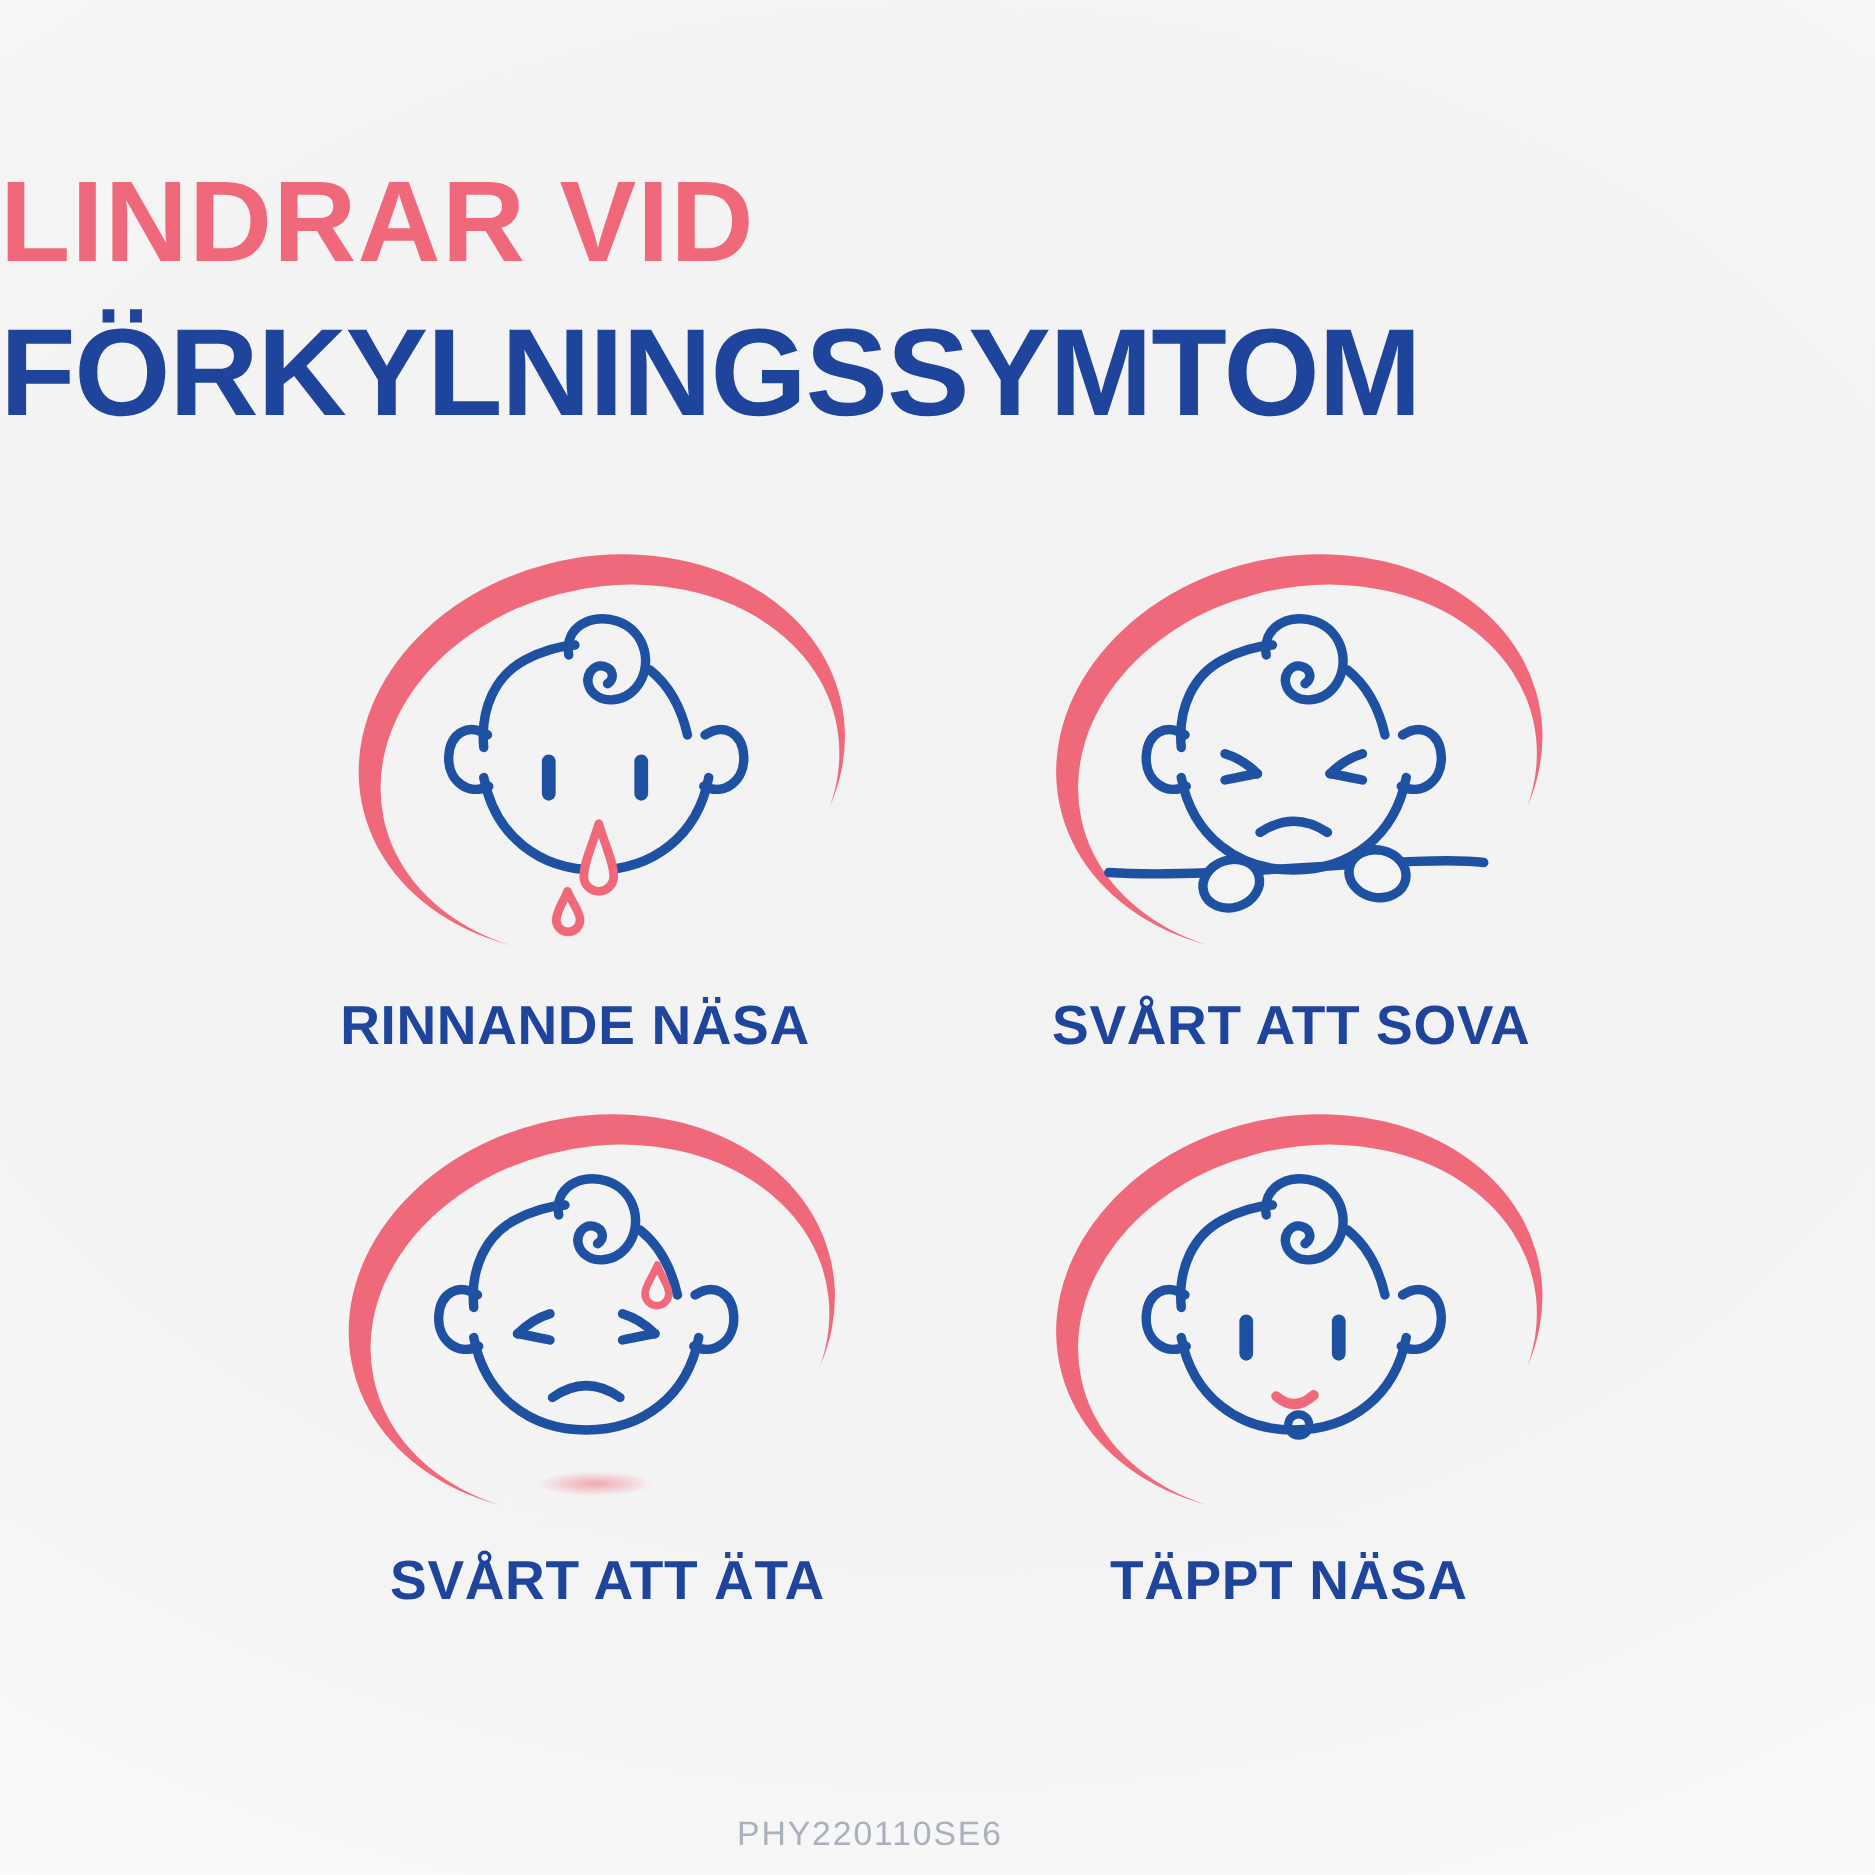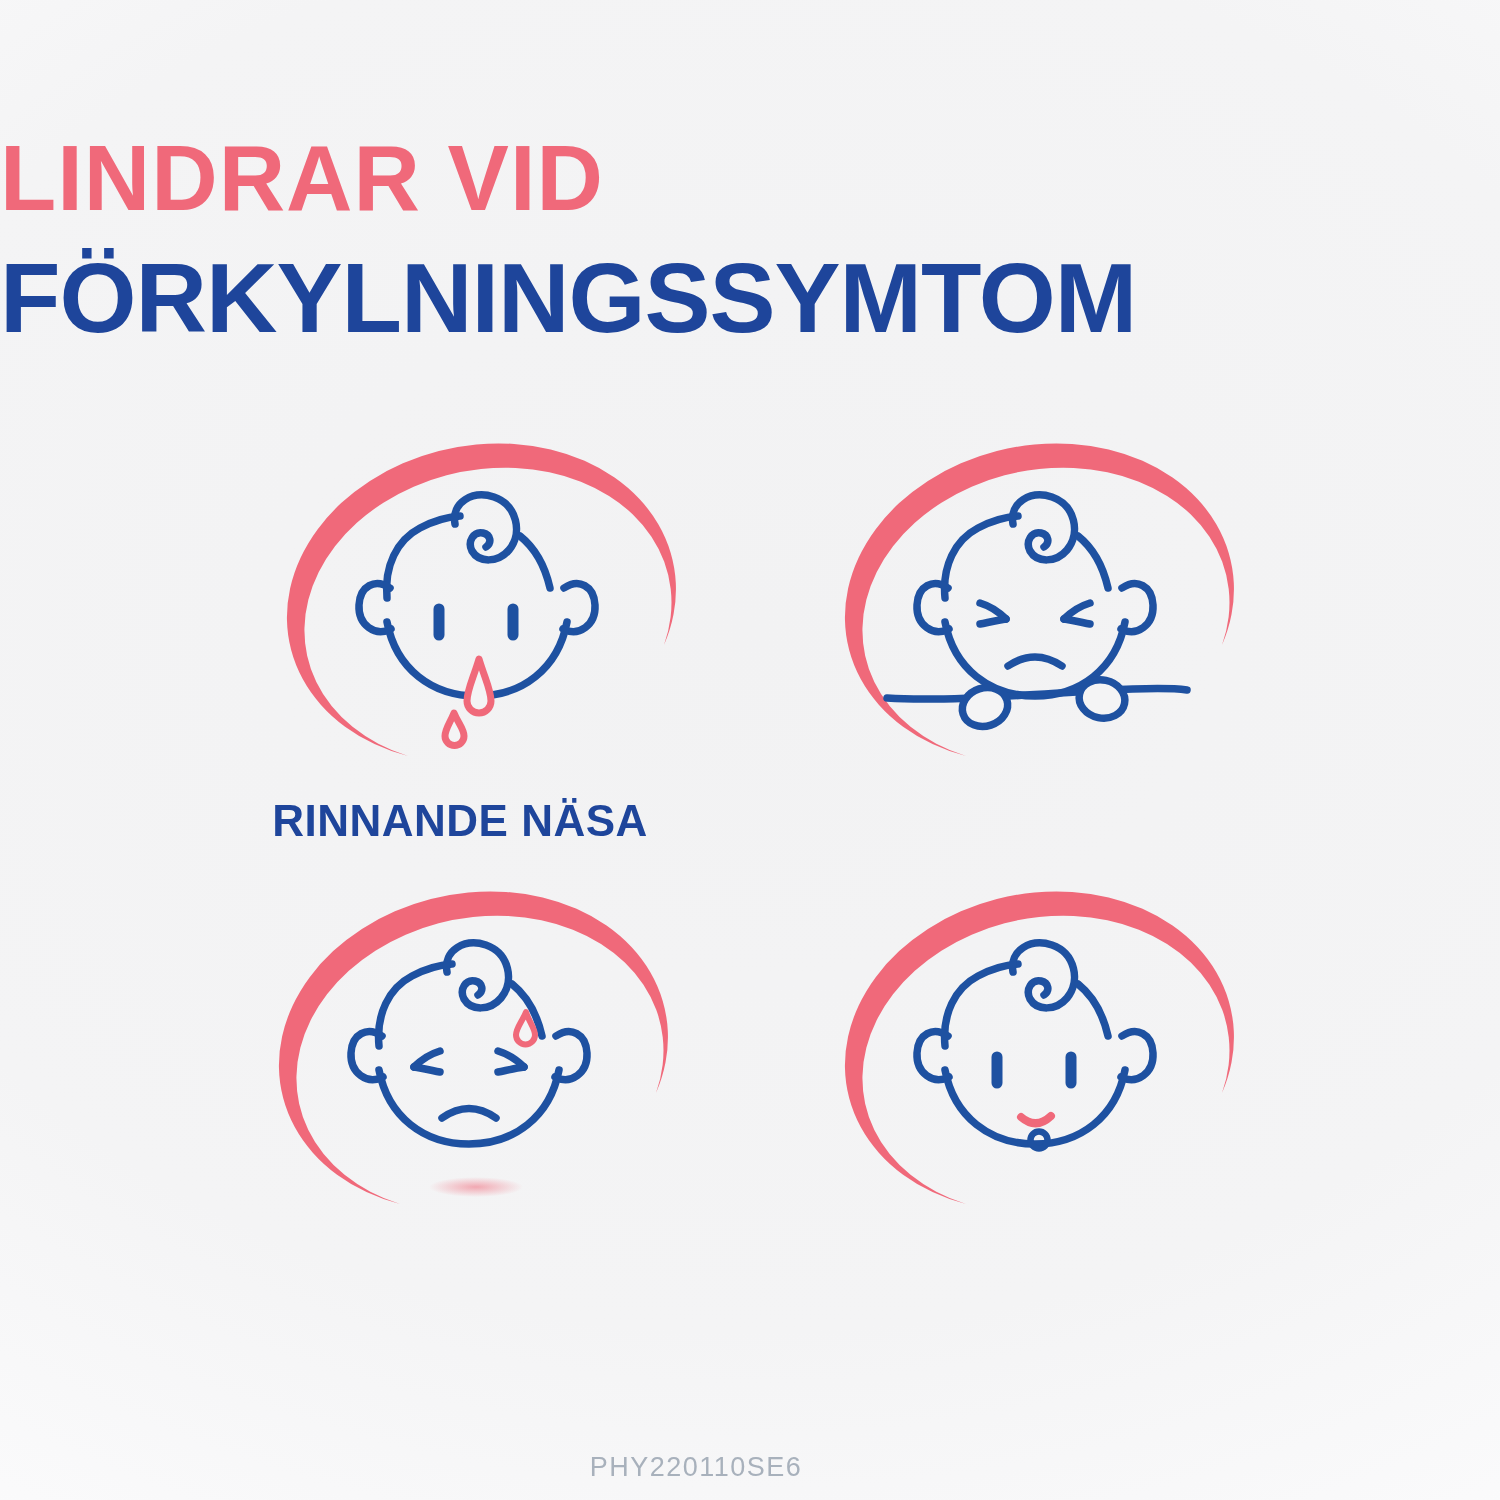--- a/index.html
+++ b/index.html
@@ -122,16 +122,19 @@
 
   <svg class="icon-svg" style="left:835px;top:886px" width="430" height="330" viewBox="0 0 430 330">
     <use href="#swoosh" class="fill-coral"></use>
     <use href="#babyHead" class="st-blue"></use>
     <use href="#eyesOpen" class="st-blue-thick"></use>
     <path class="st-coral-line" d="M 186 231 Q 201 244 216 230"></path>
     <circle class="st-blue" style="stroke-width:6.5" cx="204" cy="254" r="8.5"></circle>
   </svg>
 
   <div class="label" style="left:460px;top:799px">RINNANDE NÄSA</div>
+  <div class="label" style="left:1033px;top:799px">SVÅRT ATT SOVA</div>
+  <div class="label" style="left:486px;top:1243px">SVÅRT ATT ÄTA</div>
+  <div class="label" style="left:1031px;top:1243px">TÄPPT NÄSA</div>
 
   <div class="footer-code">PHY220110SE6</div>
 
 </div>
 
 </body></html>

